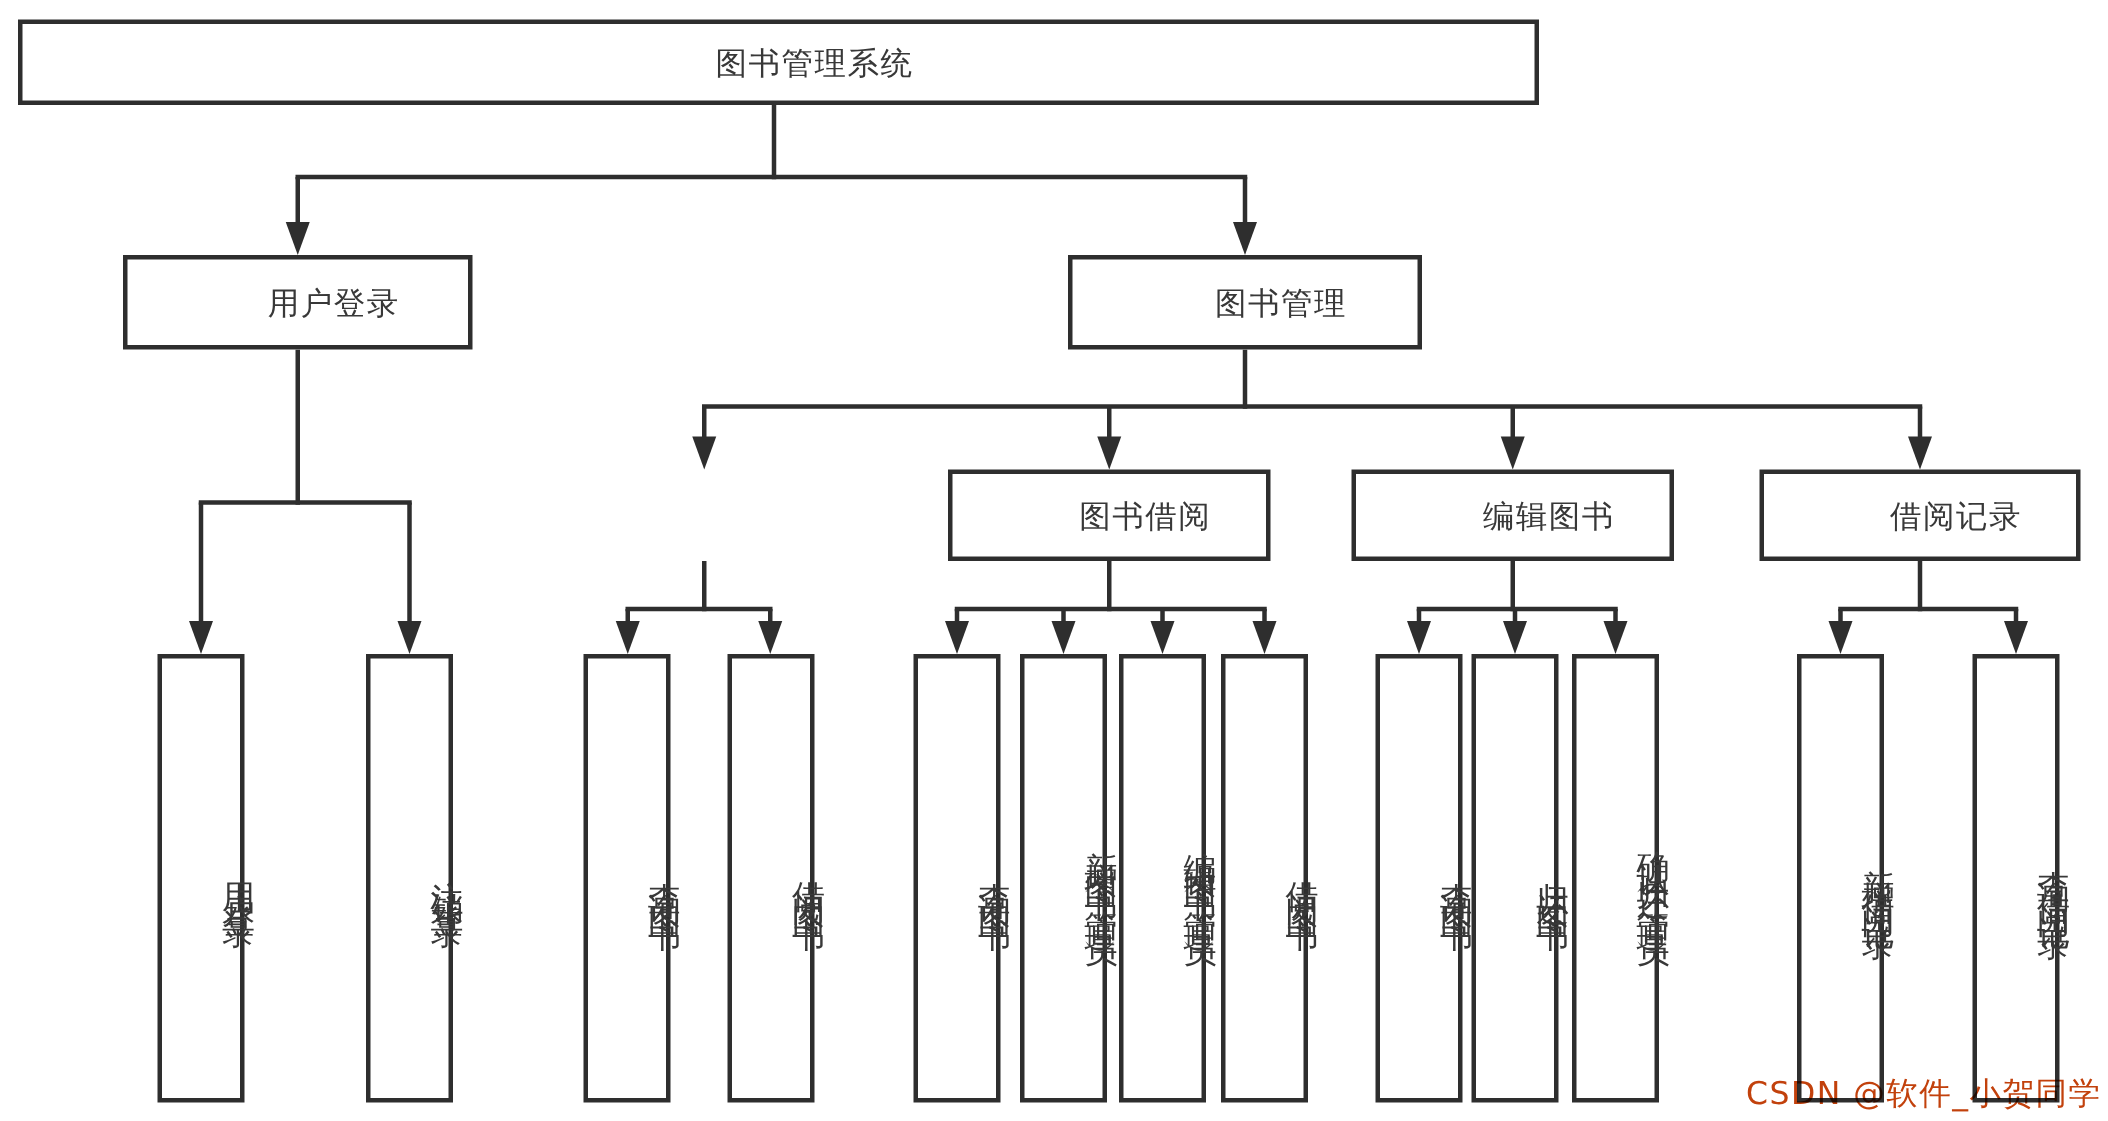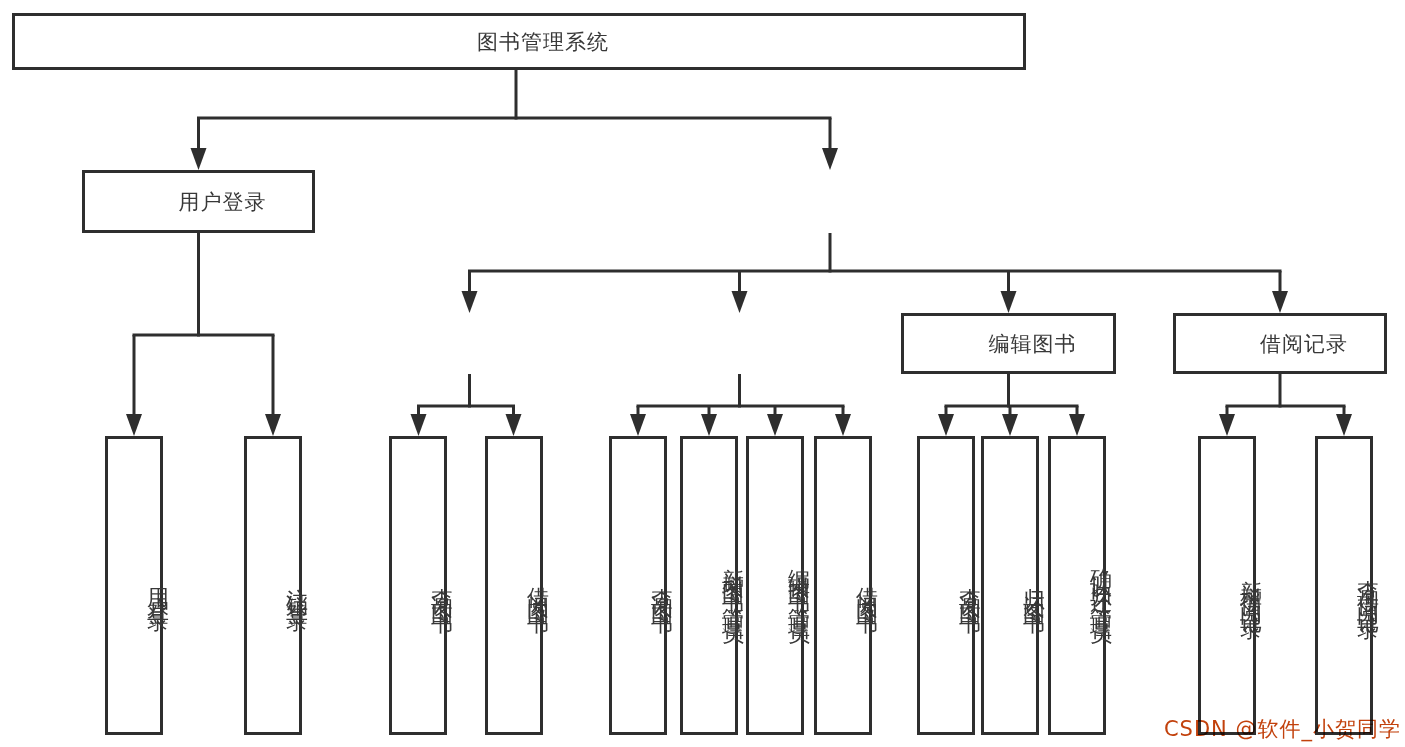--- a/index.html
+++ b/index.html
@@ -132,21 +132,27 @@
     </g>
   </svg>
 
   <div class="node h" style="left:12px; top:13px; width:1014px; height:57px;">
     <span>图书管理系统</span>
   </div>
 
   <div class="node h" style="left:82px; top:170px; width:233px; height:63px;">
     <span>用户登录</span>
   </div>
-
+  <div class="node h" style="left:712px; top:170px; width:236px; height:63px;">
+    <span>图书管理</span>
+  </div>
+
+  <div class="node h" style="left:632px; top:313px; width:215px; height:61px;">
+    <span>图书借阅</span>
+  </div>
   <div class="node h" style="left:901px; top:313px; width:215px; height:61px;">
     <span>编辑图书</span>
   </div>
   <div class="node h" style="left:1173px; top:313px; width:214px; height:61px;">
     <span>借阅记录</span>
   </div>
 
   <div class="node leaf" style="left:105px;">
     <span class="vtext">用户登录</span>
   </div>

